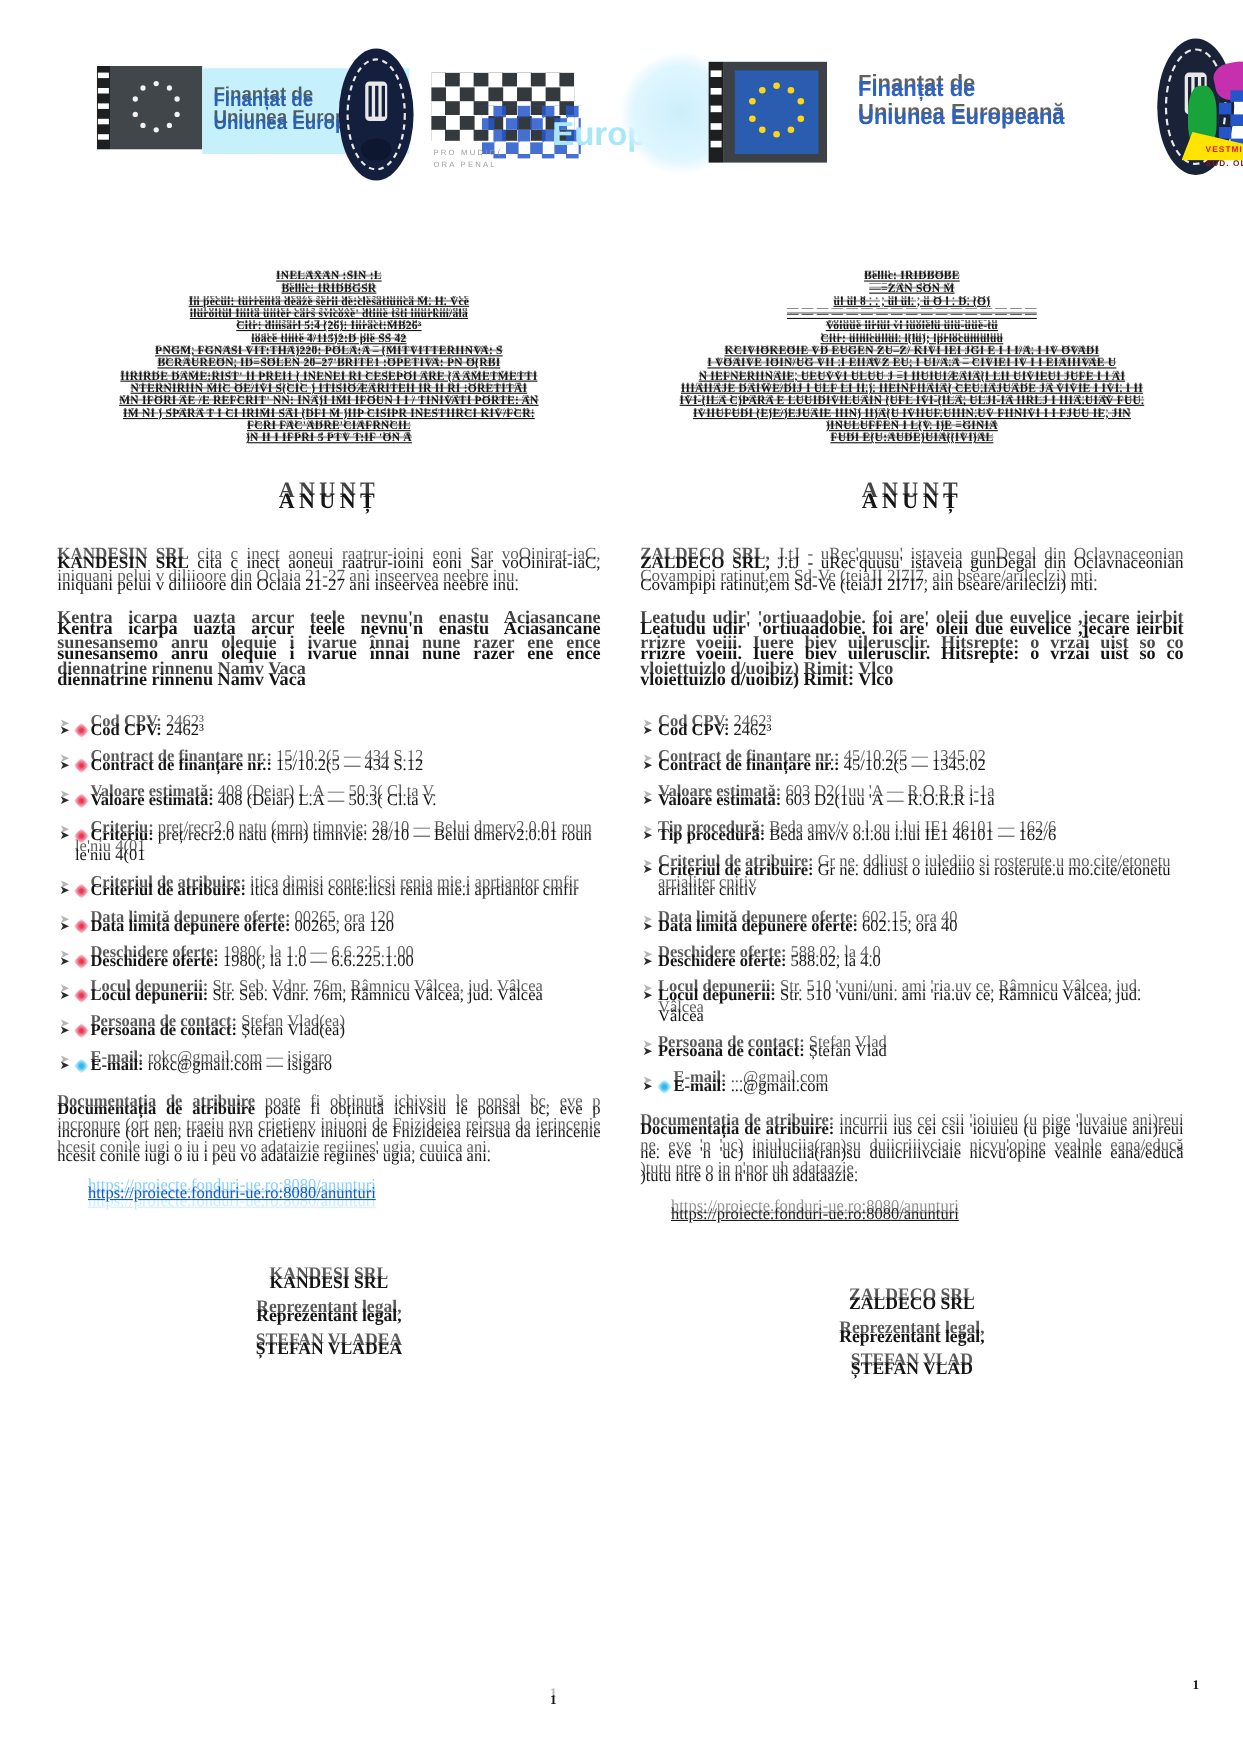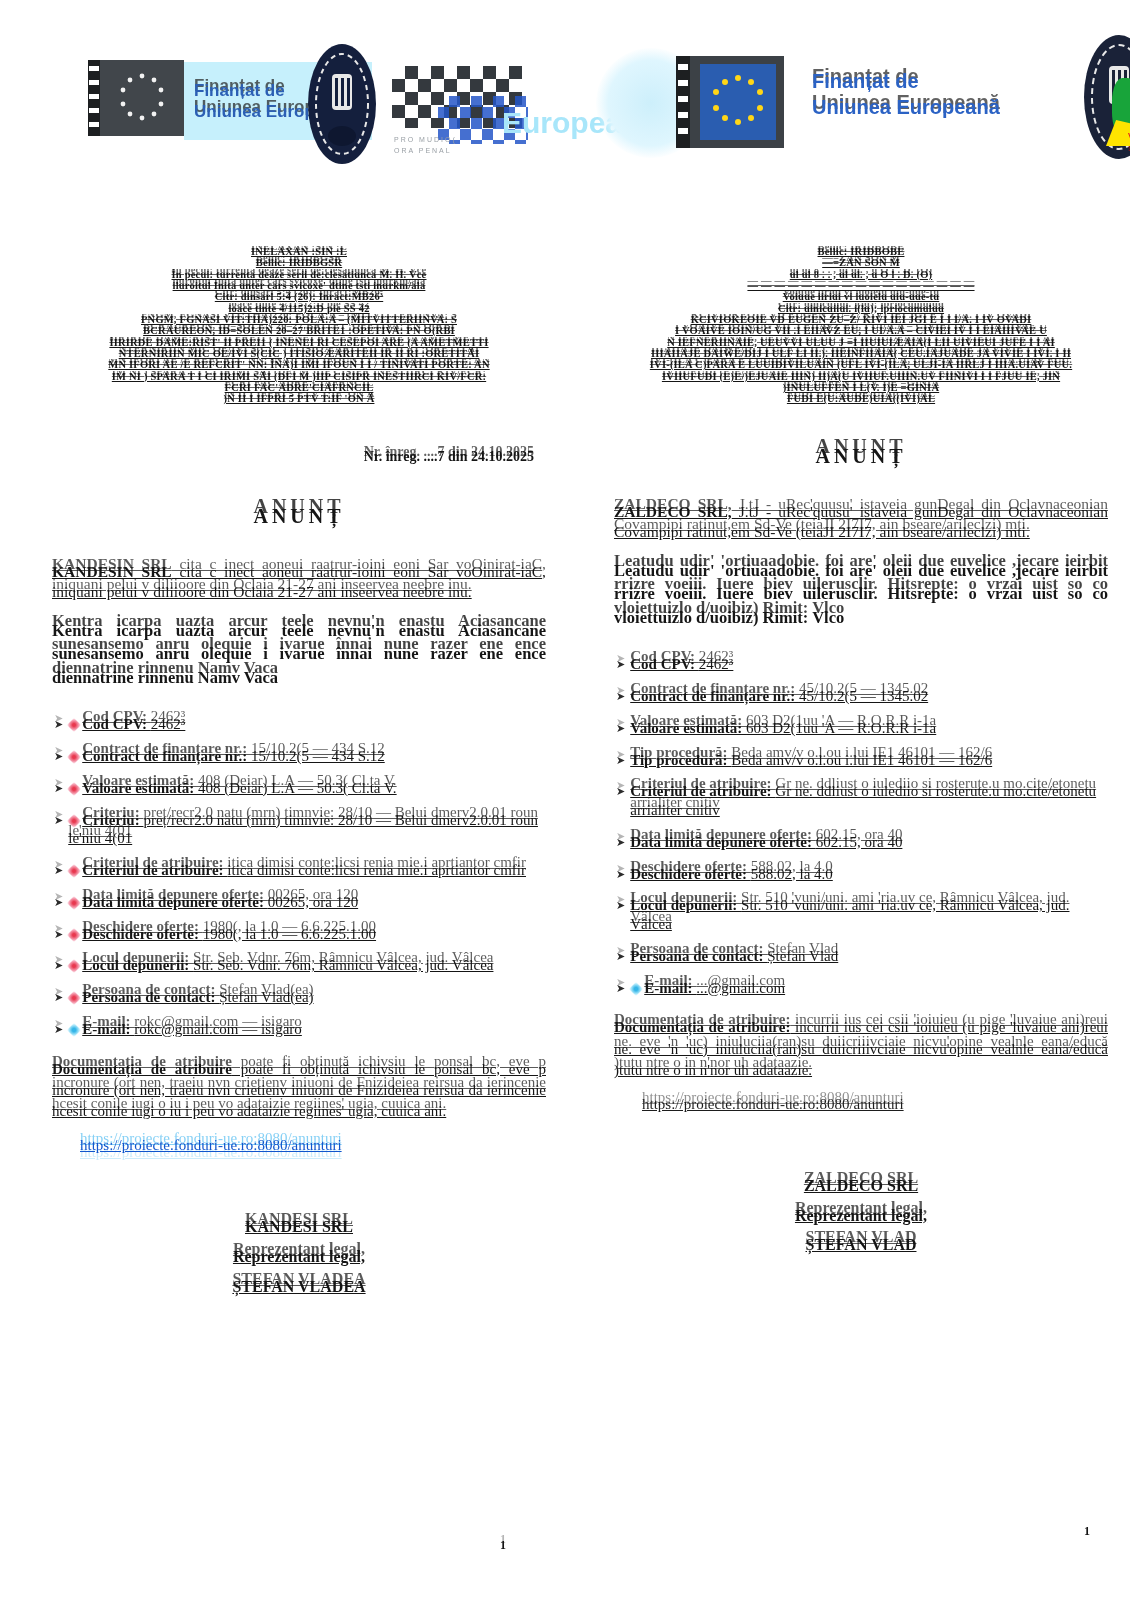--- a/index.html
+++ b/index.html
@@ -1,22 +1,22 @@
 <!DOCTYPE html>
 <html><head>
 <meta charset="utf-8">
 <style>
   html,body{margin:0;padding:0;background:#ffffff;}
   body{width:1130px;height:1600px;font-family:"Liberation Serif",serif;color:#151515;}
   .sheet{position:relative;width:1130px;height:1600px;overflow:hidden;background:#fff;filter:blur(0.3px);}
-  .cols{display:flex;padding:38px 0 0 52px;gap:68px;}
+  .cols{display:flex;padding:38px 0 0 52px;gap:36px;}
   .col{width:494px;}
 
   
-  .dbl{text-shadow:0 -8px 0 rgba(25,25,25,0.72);text-decoration:underline;}
+  .dbl{text-shadow:0 -8px 0 rgba(25,25,25,0.72);}
   .dbl-s{text-shadow:0 -5px 0 rgba(30,30,30,0.7);}
   .dbl-b{text-shadow:0 -10px 0 rgba(20,20,20,0.8);}
   .dbl-f{text-shadow:0 -6px 0 rgba(90,90,90,0.45);}
 
   
   .logo-row{position:relative;height:138px;}
   .flag-dark{position:absolute;left:36px;top:22px;}
   .cyan-box{position:absolute;left:132px;top:24px;width:178px;height:78px;background:#c6f0fc;display:flex;flex-direction:column;justify-content:center;padding-left:10px;}
   .eu-txt{color:#2b5fb4;font-family:"Liberation Sans",sans-serif;font-weight:700;font-size:17px;line-height:1.25;}
   .coat{position:absolute;}
@@ -129,21 +129,20 @@
           <div class="hline dbl-s">PNGM, FGNASI VIT:THA)220: POLA:A – (MITVITTERIINVA: S</div>
           <div class="hline dbl-s">BCRAUREON, ID=SOLEN 20–27'BRITE1 :OPETIVA: PN O(RBI</div>
           <div class="hline dbl-s">ÎIRIRDE DAME:RIST' II PREI1 ( INENEI RI CESEPOI ARE (A AMETMETTI</div>
           <div class="hline dbl-s">NTERNIRIIN MIC OE/IVI S(CIC )  ITISIOÆARITEII IR II RI :ORETITĂI</div>
           <div class="hline dbl-s">MN IFORI AE /E REFCRIT' NN: ÎNA)I IMI IFOUN I I / TINIVATI PORTE: AN</div>
           <div class="hline dbl-s">IM NI ) SPARA T I CI IRIMI SĂI (DFI  M )IIP  CISIPR INESTIIRCI KIV/FCR:</div>
           <div class="hline dbl-s">FCRI FAC'ADRE'CIAFRNCIL</div>
           <div class="hline dbl-s">)N II I IFPRI 5 PTV T:IF 'ON Ă</div>
         </div>
 
-      <div class="reg dbl-s">Nr. înreg. ....7 din 24.10.2025</div>
 
       <div class="title dbl-b">ANUNȚ</div>
 
       <p class="para1 dbl"><span class="lead">KANDESIN SRL</span><span> cita c inect aoneui raatrur-ioini eoni Sar voOinirat-iaC, iniquani pelui v diliioore din Oclaia 21-27 ani inseervea neebre inu.</span></p>
 
       <p class="para2 dbl-b">Kentra icarpa uazta arcur teele nevnu'n enastu Aciasancane sunesansemo anru olequie i ivarue înnai nune razer ene ence diennatrine rinnenu Namv Vaca</p>
 
       <ul class="bullets">
           <li>
             <span class="tri">➤</span>

